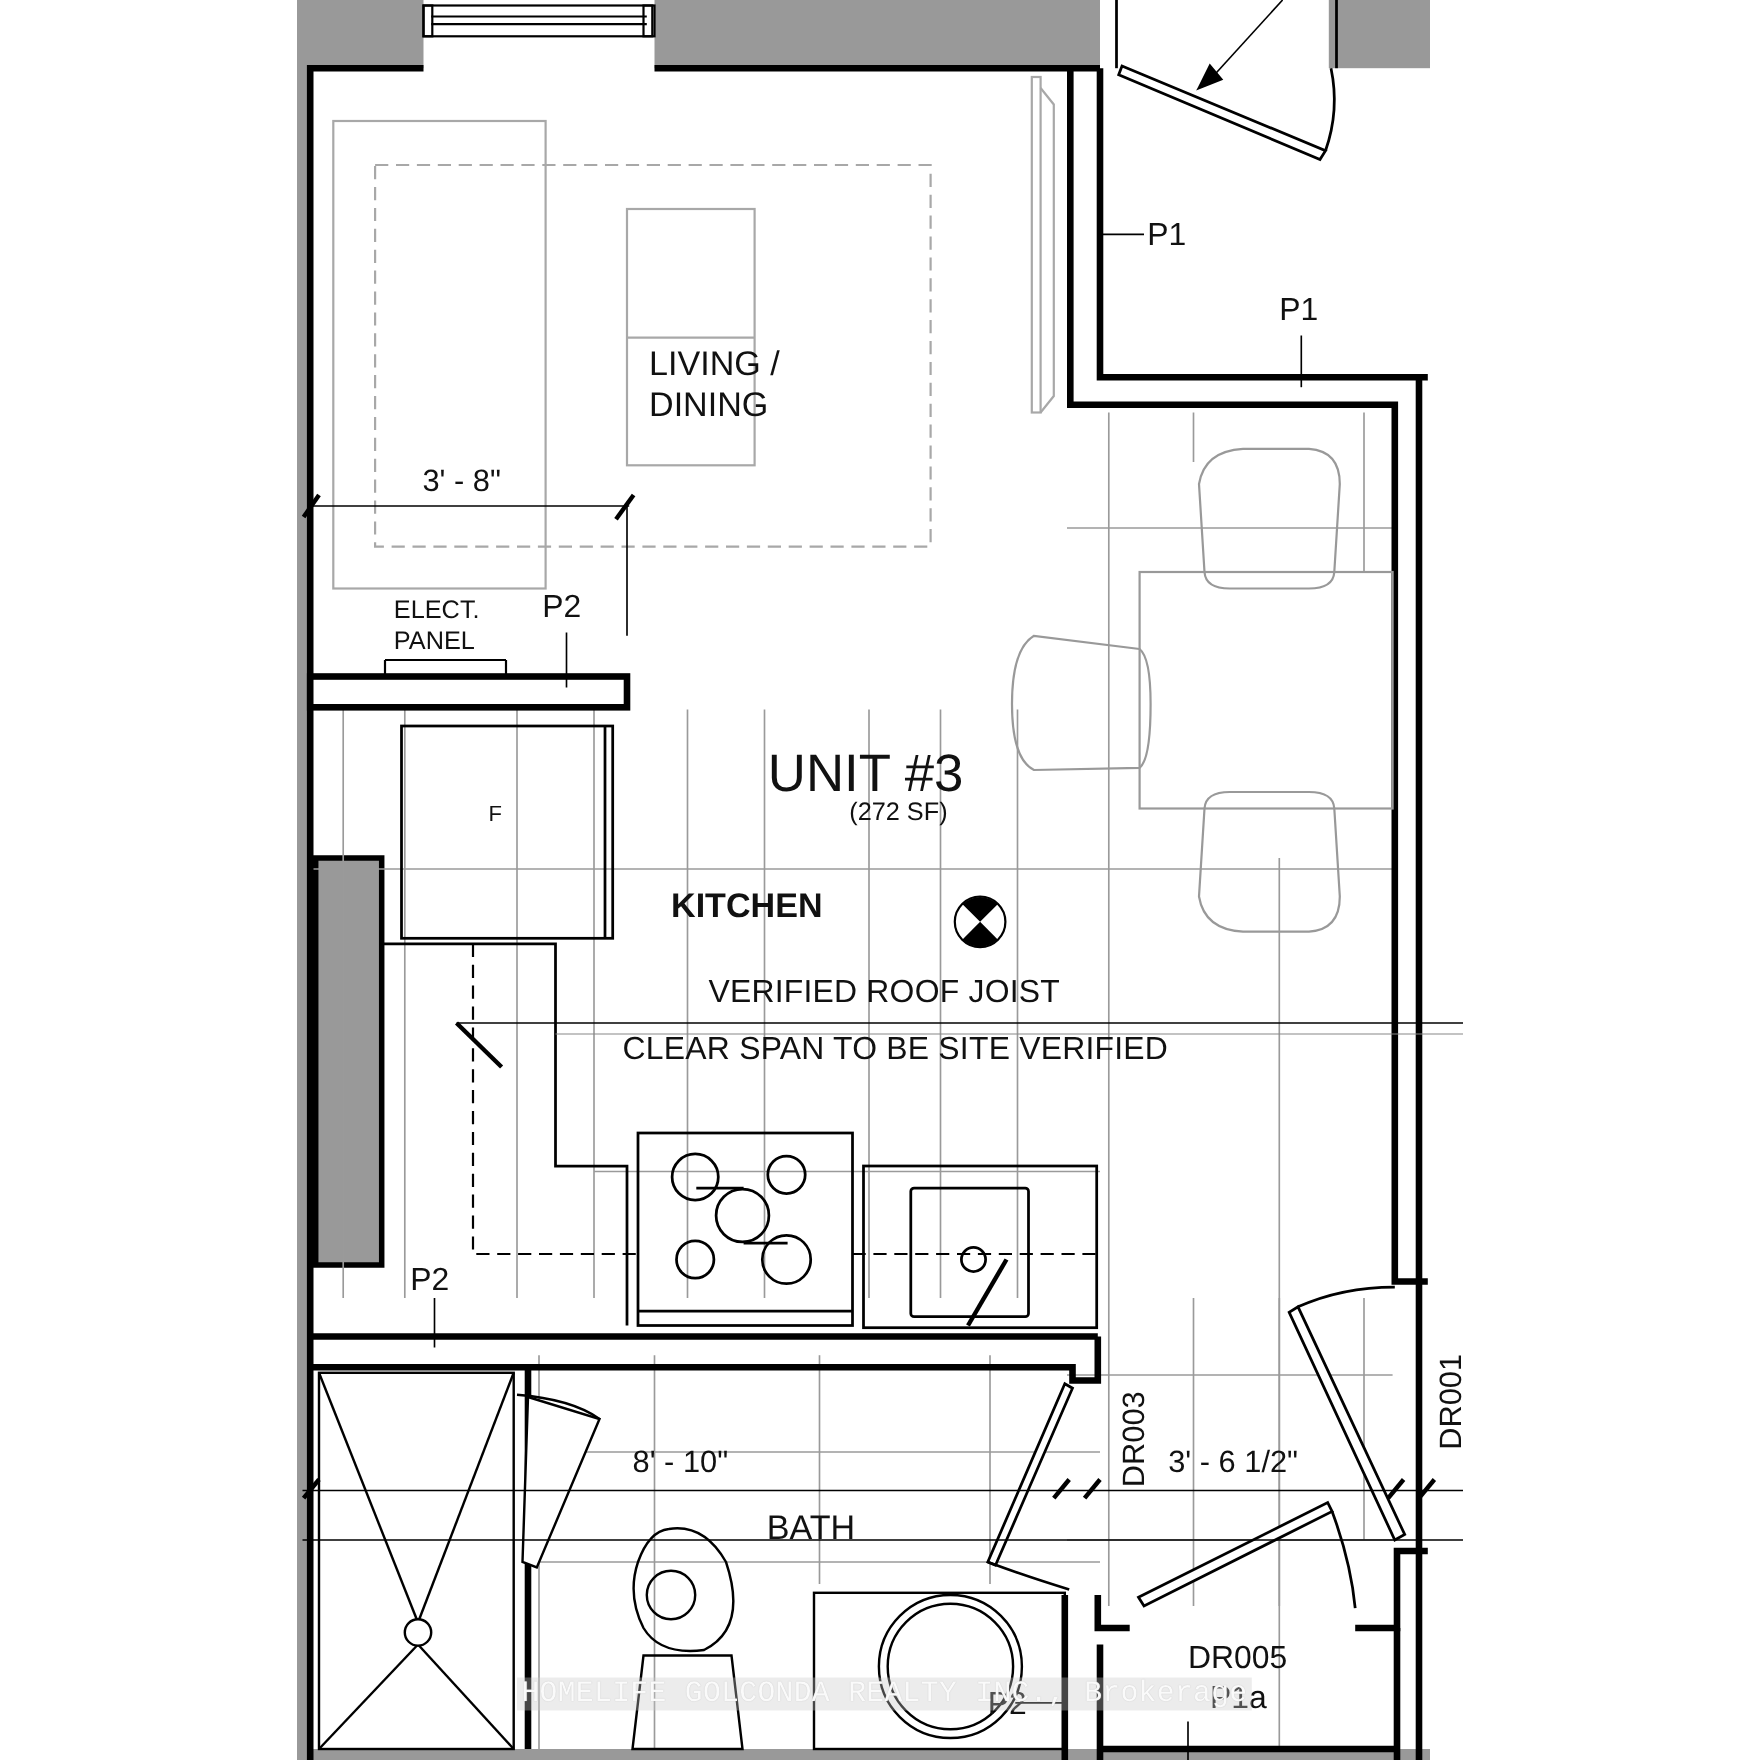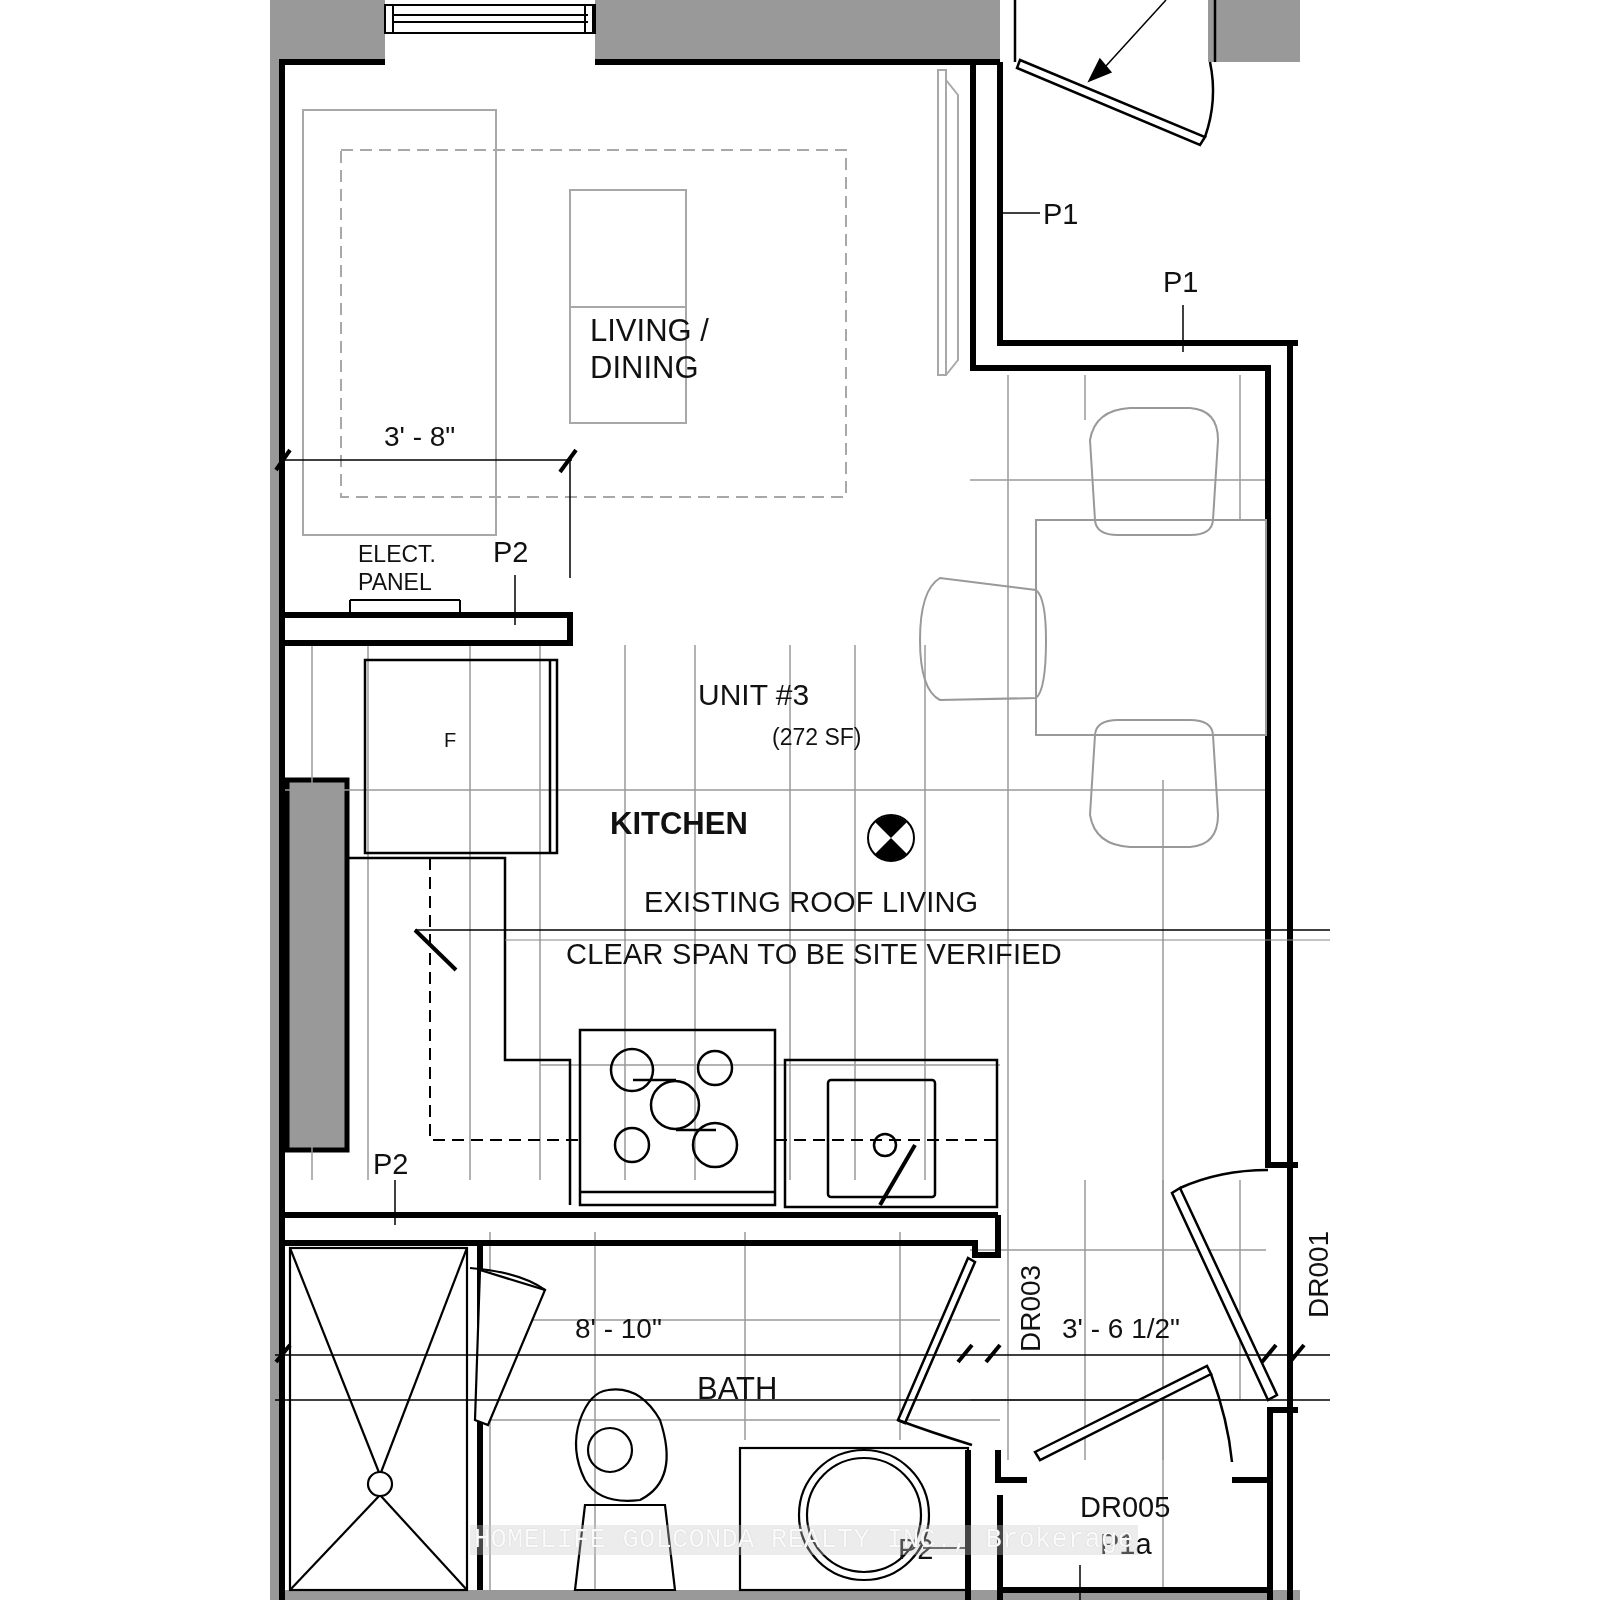--- a/index.html
+++ b/index.html
@@ -1,20 +1,20 @@
 <!DOCTYPE html>
 <html><head>
 <meta charset="utf-8">
 <style>
   html,body{margin:0;padding:0;background:#ffffff;}
   body{width:1600px;height:1600px;position:relative;overflow:hidden;font-family:"Liberation Sans",sans-serif;}
   #plan{position:absolute;left:0;top:0;width:1600px;height:1600px;}
   .lbl{position:absolute;color:#111;font-family:"Liberation Sans",sans-serif;white-space:nowrap;line-height:1;}
   .room{font-size:31px;}
-  .big{font-size:30px;}
+  .big{font-size:48px;}
   .small{font-size:23px;}
   .note{font-size:29px;letter-spacing:0.2px;}
   .dim{font-size:28px;}
   .tag{font-size:29px;}
   .vert{transform-origin:left top;transform:rotate(-90deg);font-size:28px;}
   .wm{position:absolute;left:470px;top:1525px;font-size:27px;color:rgba(255,255,255,0.92);
       background:rgba(200,200,200,0.35);padding:0 4px;text-shadow:0 0 1px #bbb;letter-spacing:0.3px;font-family:Liberation Mono, monospace;}
 </style>
 </head>
 <body>
@@ -208,21 +208,21 @@
   <div>ELECT.</div>
   <div style="margin-top:5px;">PANEL</div>
 </div>
 <div class="lbl tag" style="left:493px;top:538px;">P2</div>
 <div class="lbl tag" style="left:1043px;top:200px;">P1</div>
 <div class="lbl tag" style="left:1163px;top:268px;">P1</div>
 <div class="lbl big" style="left:698px;top:680px;">UNIT #3</div>
 <div class="lbl small" style="left:728px;top:726px;margin-left:44px;">(272 SF)</div>
 <div class="lbl small" style="left:444px;top:730px;font-size:20px;">F</div>
 <div class="lbl room" style="left:610px;top:808px;font-weight:bold;">KITCHEN</div>
-<div class="lbl note" style="left:644px;top:888px;">EXISTING ROOF LIVING</div>
+<div class="lbl note" style="left:644px;top:888px;">VERIFIED ROOF JOIST</div>
 <div class="lbl note" style="left:566px;top:940px;">CLEAR SPAN TO BE SITE VERIFIED</div>
 <div class="lbl tag" style="left:373px;top:1150px;">P2</div>
 <div class="lbl dim" style="left:575px;top:1315px;">8' - 10"</div>
 <div class="lbl room" style="left:697px;top:1373px;">BATH</div>
 <div class="lbl dim" style="left:1062px;top:1315px;">3' - 6 1/2"</div>
 <div class="lbl vert" style="left:1017px;top:1352px;">DR003</div>
 <div class="lbl vert" style="left:1305px;top:1318px;">DR001</div>
 <div class="lbl tag" style="left:1080px;top:1493px;">DR005</div>
 <div class="lbl tag" style="left:898px;top:1535px;">P2</div>
 <div class="lbl tag" style="left:1100px;top:1530px;">P1a</div>

